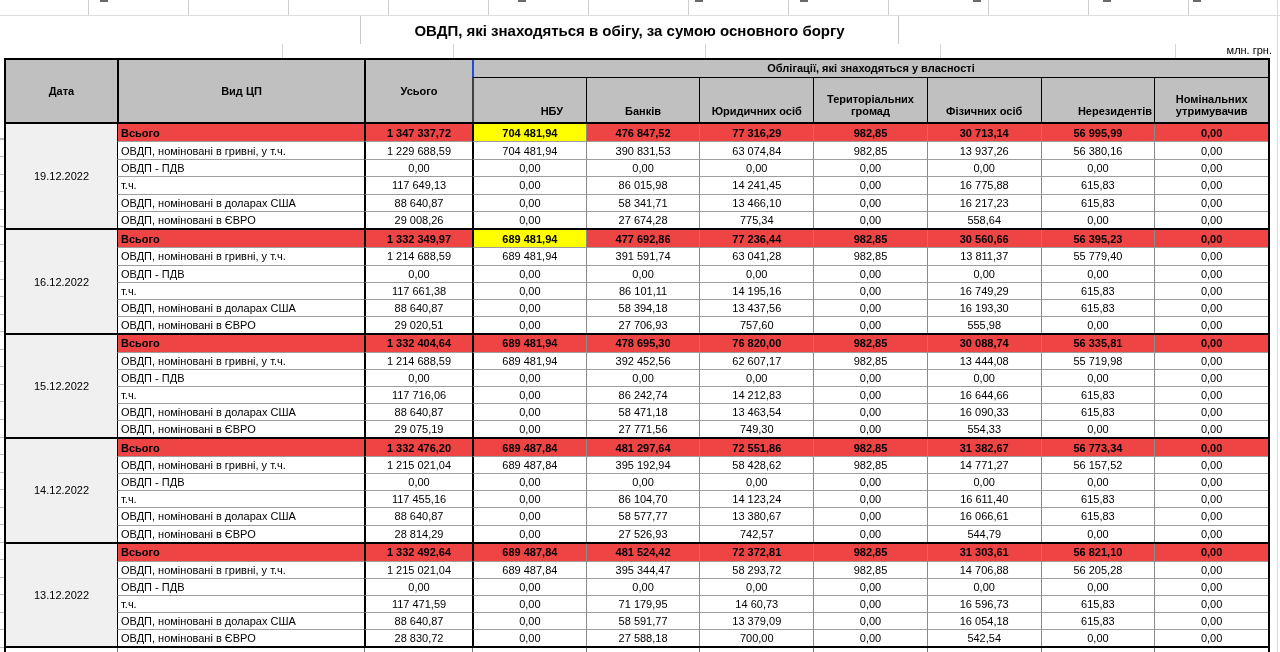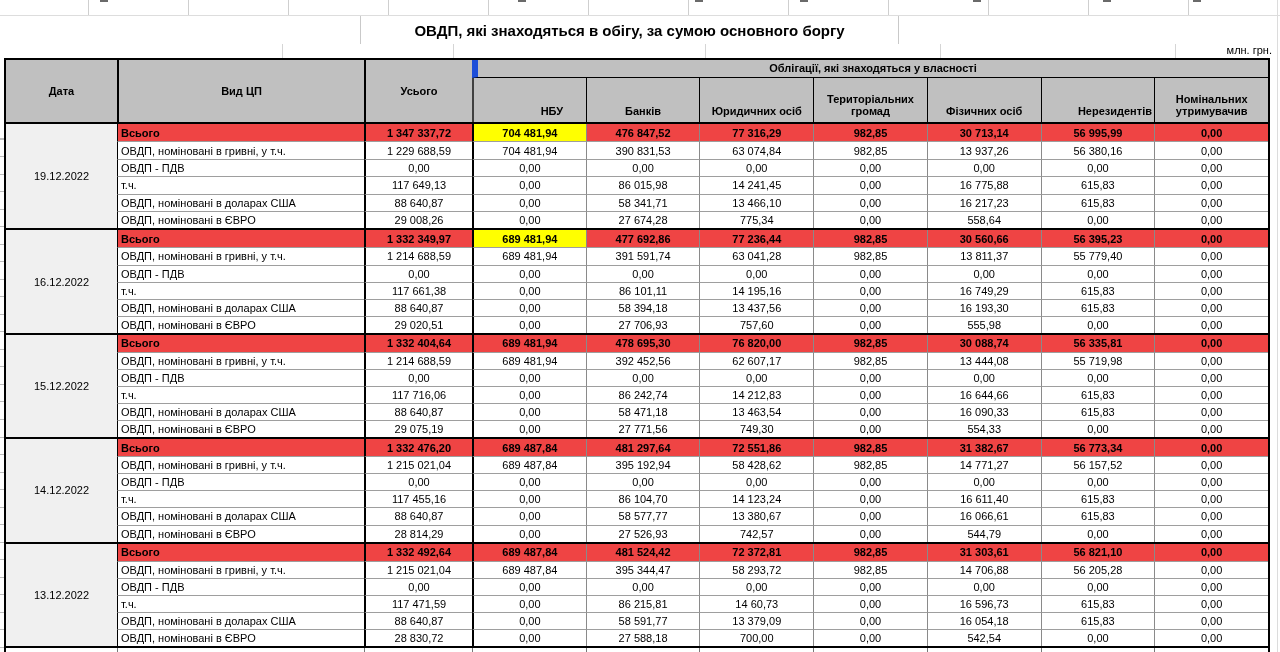--- a/index.html
+++ b/index.html
@@ -30,21 +30,21 @@
     border:2px solid #000;box-sizing:border-box;display:flex;flex-direction:column;background:#fff;}
 
   .header{display:grid;grid-template-columns:111px 247px 108px repeat(7,1fr);
     grid-template-rows:18px 1fr;height:64px;flex:0 0 64px;background:#c0c0c0;
     border-bottom:2px solid #000;box-sizing:border-box;font-weight:700;}
   .hcell{display:flex;align-items:center;justify-content:center;text-align:center;
     box-sizing:border-box;line-height:1.15;}
   .h-date{grid-column:1;grid-row:1/3;}
   .h-vid {grid-column:2;grid-row:1/3;border-left:2px solid #000;}
   .h-tot {grid-column:3;grid-row:1/3;border-left:2px solid #000;}
-  .h-own-top{grid-column:4/11;grid-row:1;border-left:6px solid #1d4ed8;border-bottom:1px solid #000;}
+  .h-own-top{grid-column:4/11;grid-row:1;border-left:2px solid #1d4ed8;border-bottom:1px solid #000;}
   .h-own{grid-row:2;align-items:flex-end;padding-bottom:4px;}
   .h-own.first{border-left:2px solid #404040;padding-left:44px;}
   .h-own + .h-own{border-left:1px solid #000;}
 
   .body{flex:1;display:grid;grid-template-rows:repeat(5,1fr);}
   .group{display:grid;grid-template-columns:111px 247px 108px repeat(7,1fr);
     grid-auto-rows:1fr;grid-auto-flow:row;box-sizing:border-box;}
   .group + .group{border-top:2px solid #000;}
 
   .cell{display:flex;align-items:center;box-sizing:border-box;white-space:nowrap;
@@ -357,21 +357,21 @@
           <div class="cell val-cell v1 rt">0,00</div>
           <div class="cell val-cell v2 rt">0,00</div>
           <div class="cell val-cell v3 rt">0,00</div>
           <div class="cell val-cell v4 rt">0,00</div>
           <div class="cell val-cell v5 rt">0,00</div>
           <div class="cell val-cell v6 rt">0,00</div>
           <div class="cell val-cell v7 rt">0,00</div>
           <div class="cell label-cell rt">т.ч.</div>
           <div class="cell val-cell v0 rt">117 471,59</div>
           <div class="cell val-cell v1 rt">0,00</div>
-          <div class="cell val-cell v2 rt">86 215,81</div>
+          <div class="cell val-cell v2 rt">71 179,95</div>
           <div class="cell val-cell v3 rt">14 60,73</div>
           <div class="cell val-cell v4 rt">0,00</div>
           <div class="cell val-cell v5 rt">16 596,73</div>
           <div class="cell val-cell v6 rt">615,83</div>
           <div class="cell val-cell v7 rt">0,00</div>
           <div class="cell label-cell rt">ОВДП, номіновані в доларах США</div>
           <div class="cell val-cell v0 rt">88 640,87</div>
           <div class="cell val-cell v1 rt">0,00</div>
           <div class="cell val-cell v2 rt">58 591,77</div>
           <div class="cell val-cell v3 rt">13 379,09</div>

